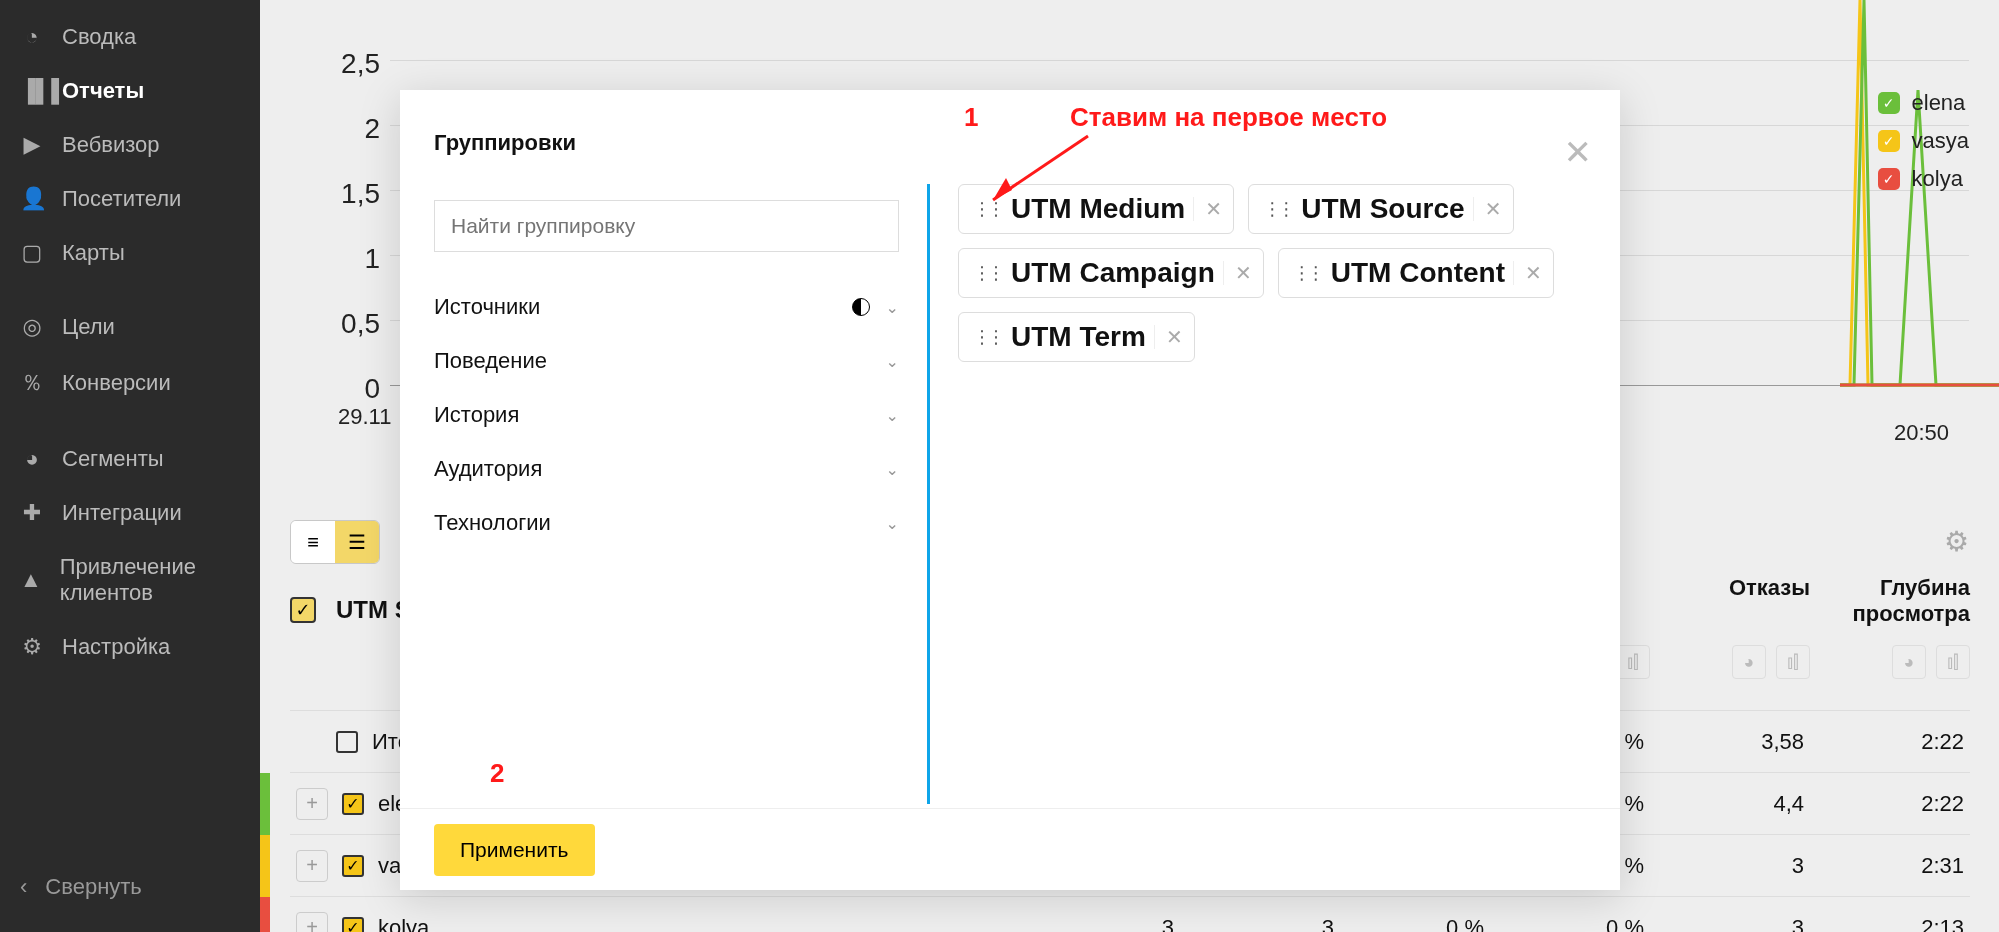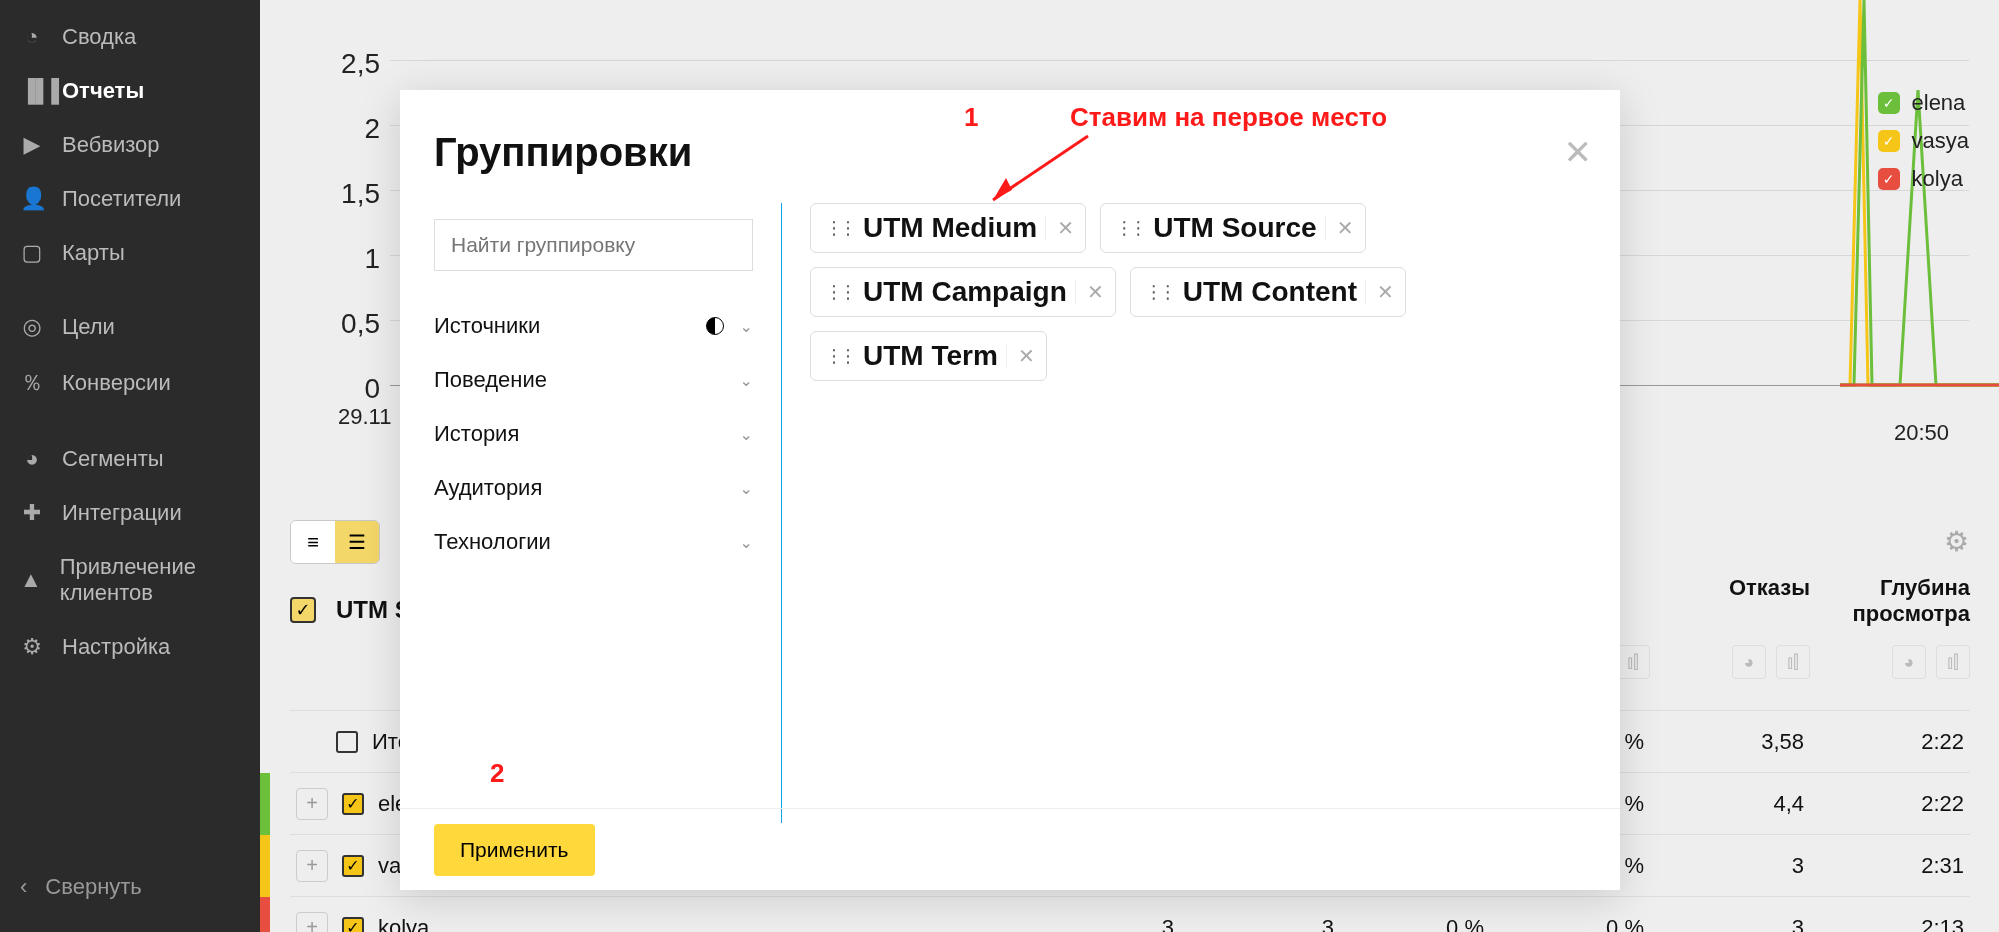--- a/index.html
+++ b/index.html
@@ -50,24 +50,24 @@
   .tbl-row .ck { width:22px; height:22px; border:2px solid #333; border-radius:3px; margin-right:14px; }
   .tbl-row .ck.checked { background:#f5c518; }
   .tbl-row .ck.checked::after { content:"✓"; display:block; text-align:center; line-height:18px; font-size:16px; color:#000; }
   .tbl-row .name { font-size:22px; color:#111; }
   .tbl-row .stripe { position:absolute; left:-30px; top:0; width:10px; height:62px; }
   .cells { position:absolute; right:0; display:flex; }
   .cell { width:160px; text-align:right; font-size:22px; color:#111; position:relative; padding-right:6px; }
 
   
   .modal { position:absolute; left:400px; top:90px; width:1220px; height:800px; background:#fff; box-shadow:0 8px 40px rgba(0,0,0,.15); z-index:50; }
-  .modal-title { font-size:40px; font-weight:600; color:#111; padding:40px 0 28px 34px; }
+  .modal-title { font-size:22px; font-weight:600; color:#111; padding:40px 0 28px 34px; }
   .modal-close { position:absolute; right:28px; top:42px; color:#bbb; font-size:34px; cursor:pointer; }
   .modal-body { display:flex; height:620px; }
-  .modal-left { width:382px; padding:16px 28px 0 34px; border-right:1px solid #0ea5e9; }
+  .modal-left { width:530px; padding:16px 28px 0 34px; border-right:3px solid #0ea5e9; }
   .search-box { width:100%; height:52px; border:1px solid #ddd; font-size:21px; color:#999; padding:0 16px; }
   .cat-list { margin-top:28px; }
   .cat { display:flex; align-items:center; justify-content:space-between; height:54px; font-size:22px; color:#111; cursor:pointer; }
   .cat .chev { color:#999; font-size:16px; }
   .cat .half { width:18px; height:18px; border-radius:50%; background:linear-gradient(90deg,#000 50%,#fff 50%); border:1px solid #000; margin-right:16px; }
   .modal-right { flex:1; padding:0 28px 0 28px; }
   .chips { display:flex; flex-wrap:wrap; gap:14px; }
   .chip { display:flex; align-items:center; height:50px; border:1px solid #ddd; border-radius:6px; background:#fff; }
   .chip .handle { padding:0 10px 0 14px; color:#555; font-size:18px; letter-spacing:-4px; cursor:grab; }
   .chip .label { font-size:28px; font-weight:700; color:#111; padding-right:8px; }

